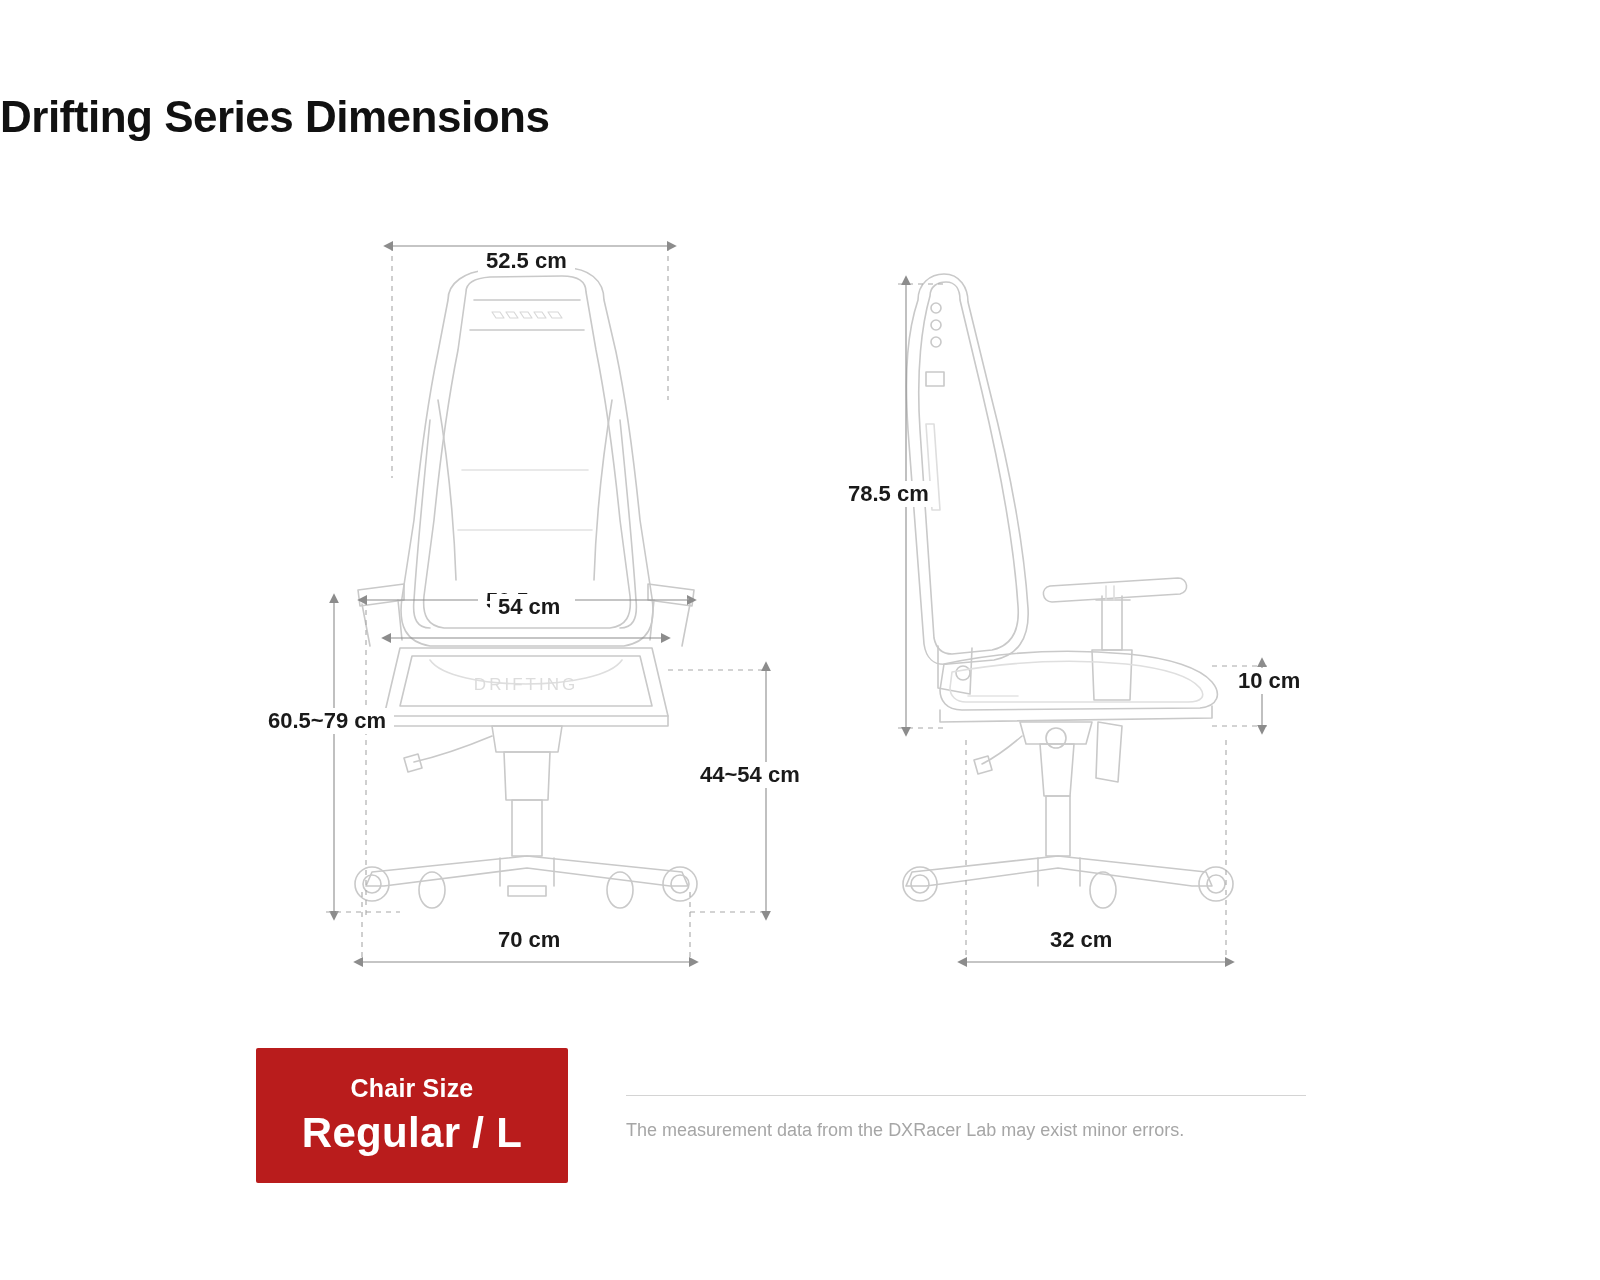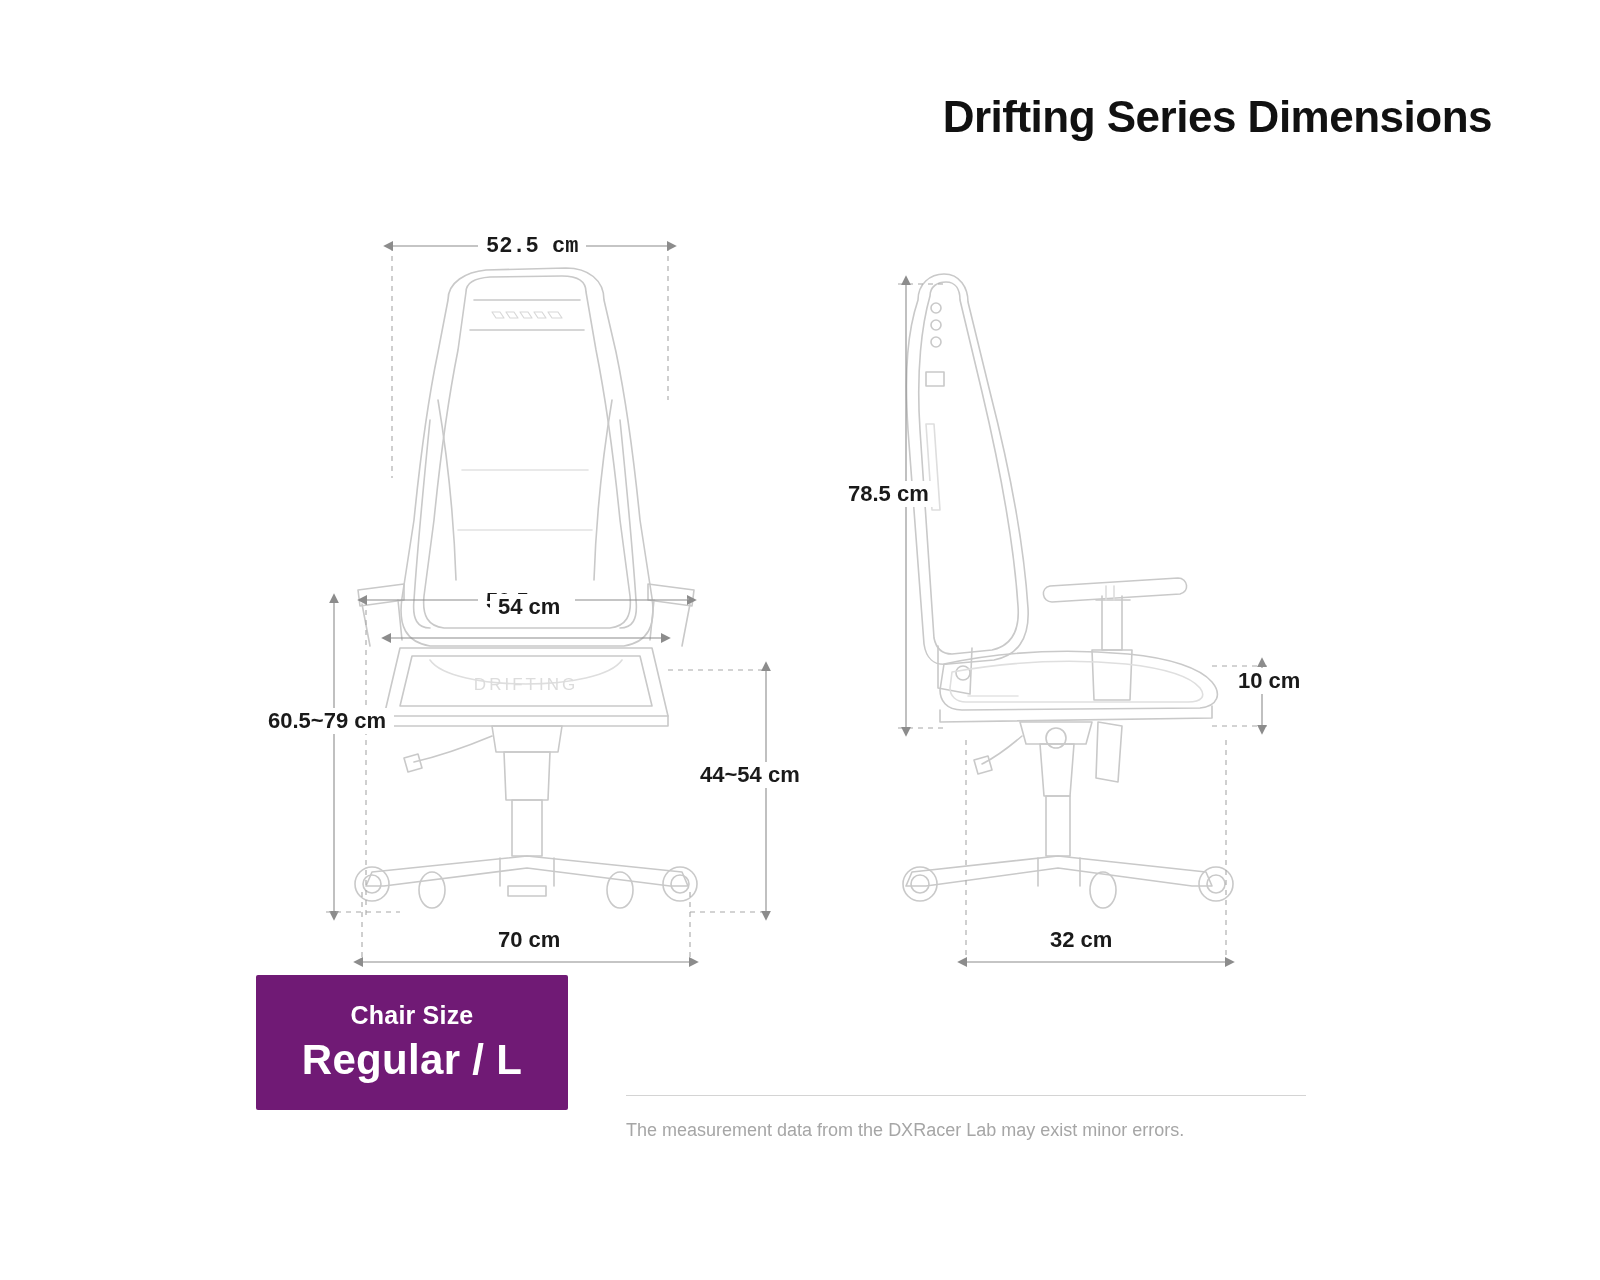--- a/index.html
+++ b/index.html
@@ -13,21 +13,21 @@
     position: relative;
     font-family: "Liberation Sans", sans-serif;
     color: #111111;
     overflow: hidden;
   }
   #page-title {
     position: absolute;
     top: 92px;
     left: 0;
     width: 1492px;
-    text-align: right;
+    text-align: left;
     font-size: 44px;
     font-weight: bold;
     letter-spacing: -0.5px;
     color: #111111;
   }
   .diagram-area {
     position: absolute;
     top: 0;
     left: 0;
     width: 1600px;
@@ -38,24 +38,24 @@
     font-size: 22px;
     font-weight: bold;
     color: #1a1a1a;
     background: #ffffff;
     padding: 0 8px;
     white-space: nowrap;
   }
   .chair-size-badge {
     position: absolute;
     left: 256px;
-    top: 975px;
+    top: 1048px;
     width: 312px;
     height: 135px;
-    background: #701a75;
+    background: #b91c1c;
     color: #ffffff;
     display: flex;
     flex-direction: column;
     align-items: center;
     justify-content: center;
     border-radius: 2px;
   }
   .chair-size-badge .cs-label {
     font-size: 25px;
     font-weight: 600;
@@ -251,21 +251,21 @@
       <path d="M1212,666 L1268,666" stroke-dasharray="5,5"></path>
       <path d="M1212,726 L1268,726" stroke-dasharray="5,5"></path>
       <line x1="1262" y1="666" x2="1262" y2="726" marker-start="url(#arrL)" marker-end="url(#arrR)" stroke="#8c8c8c"></line>
 
       <path d="M966,740 L966,962" stroke-dasharray="5,5"></path>
       <path d="M1226,740 L1226,962" stroke-dasharray="5,5"></path>
       <line x1="966" y1="962" x2="1226" y2="962" marker-start="url(#arrL)" marker-end="url(#arrR)" stroke="#8c8c8c"></line>
     </g>
   </svg>
 
-  <div class="dim-label" style="left:478px; top:234px;font-family:Liberation Mono, monospace;">52.5 cm</div>
+  <div class="dim-label" style="left:478px; top:248px;">52.5 cm</div>
   <div class="dim-label" style="left:478px; top:588px;">50.5 cm</div>
   <div class="dim-label" style="left:490px; top:594px;">54 cm</div>
   <div class="dim-label" style="left:260px; top:708px;">60.5~79 cm</div>
   <div class="dim-label" style="left:692px; top:762px;">44~54 cm</div>
   <div class="dim-label" style="left:490px; top:927px;">70 cm</div>
   <div class="dim-label" style="left:840px; top:481px;">78.5 cm</div>
   <div class="dim-label" style="left:1230px; top:668px;">10 cm</div>
   <div class="dim-label" style="left:1042px; top:927px;">32 cm</div>
 </div>
 

